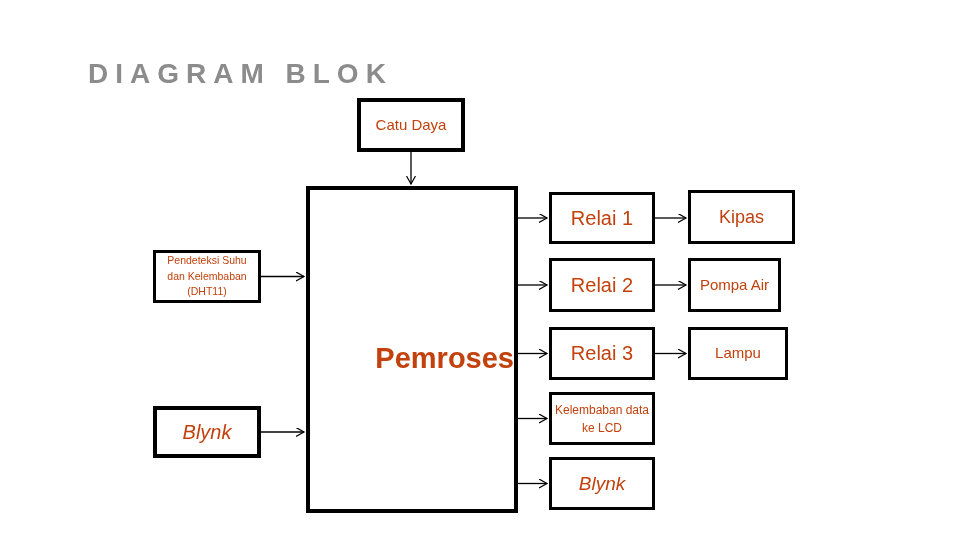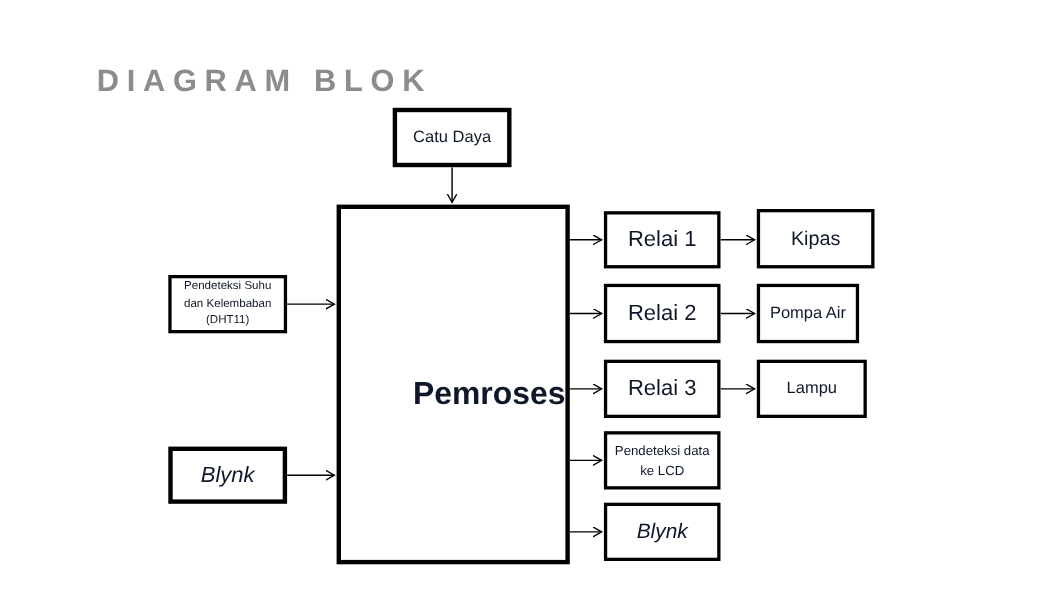--- a/index.html
+++ b/index.html
@@ -24,21 +24,21 @@
   .node {
     position: absolute;
     background: #ffffff;
     border: 3px solid #000000;
     box-sizing: border-box;
     display: flex;
     flex-direction: column;
     align-items: center;
     justify-content: center;
     text-align: center;
-    color: #0f172a;
+    color: #c2410c;
     line-height: 1.25;
   }
   .node.thick { border-width: 4px; }
   #node-catu-daya     { left: 357px; top:  98px; width: 108px; height: 54px; font-size: 15px; }
   #node-pemroses      { left: 306px; top: 186px; width: 212px; height: 327px; padding-top: 18px; align-items: flex-end; }
   #node-dht           { left: 153px; top: 250px; width: 108px; height: 53px; font-size: 10.5px; line-height: 1.5; text-align: center; }
   #node-blynk-in      { left: 153px; top: 406px; width: 108px; height: 52px; font-size: 20px; font-style: italic; }
   #node-relai-1       { left: 549px; top: 192px; width: 106px; height: 52px; font-size: 20px; }
   #node-relai-2       { left: 549px; top: 258px; width: 106px; height: 54px; font-size: 20px; justify-content: center; }
   #node-relai-3       { left: 549px; top: 327px; width: 106px; height: 53px; font-size: 20px; }
@@ -106,21 +106,21 @@
 
   <div class="node" id="node-relai-2">
     <span>Relai 2</span>
   </div>
 
   <div class="node" id="node-relai-3">
     <span>Relai 3</span>
   </div>
 
   <div class="node" id="node-lcd">
-    <span>Pendeteksi data</span>
+    <span>Kelembaban data</span>
     <span>ke LCD</span>
   </div>
 
   <div class="node" id="node-blynk-out">
     <span>Blynk</span>
   </div>
 
   <div class="node" id="node-kipas">
     <span>Kipas</span>
   </div>

